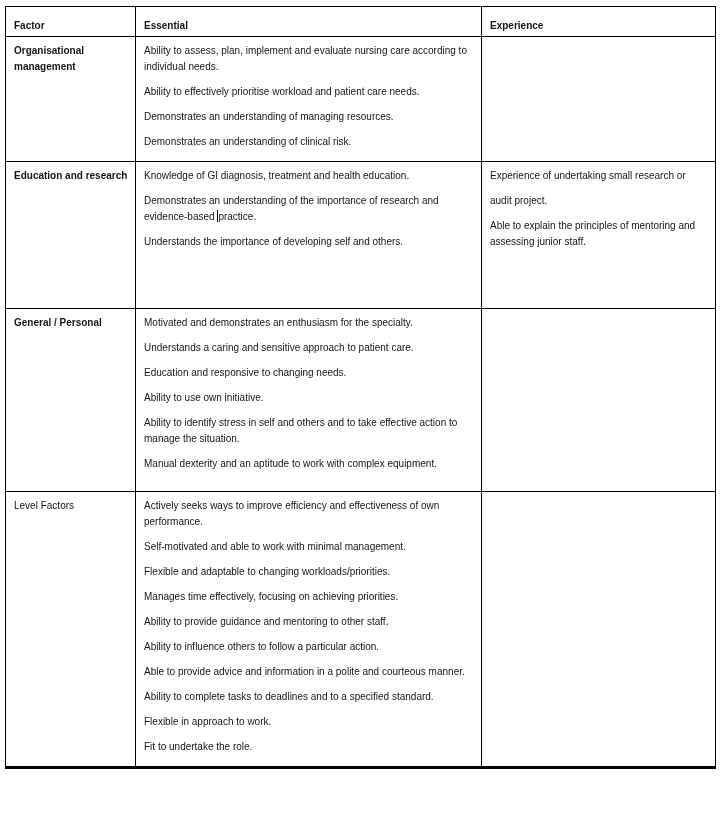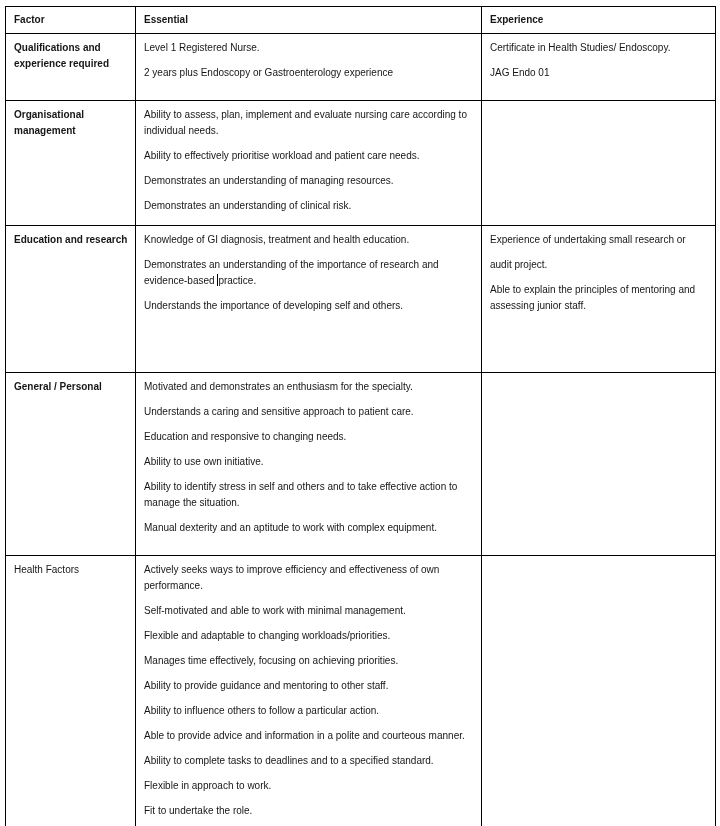--- a/index.html
+++ b/index.html
@@ -30,21 +30,21 @@
     text-align: left;
     box-sizing: border-box;
     padding: 6px 5px 2px 8px;
     font-size: 10px;
     line-height: 16px;
     overflow: hidden;
   }
   .spec-table th {
     font-weight: bold;
     height: 27px;
-    padding-top: 5px;
+    padding-top: 11px;
   }
   .factor-cell { font-weight: normal; }
   .factor-cell.bold { font-weight: bold; }
   tr.row-h1 td { height: 67px; }
   tr.row-h2 td { height: 118px; }
   tr.row-h3 td { height: 147px; }
   tr.row-h4 td { height: 183px; margin-top: 15px; }
   tr.row-h5 td { height: 274px; }
   p.para {
     margin: 0 0 9px 0;
@@ -69,31 +69,20 @@
       <col style="width:234px">
     </colgroup>
     <thead>
       <tr>
         <th>Factor</th>
         <th>Essential</th>
         <th>Experience</th>
       </tr>
     </thead>
     <tbody>
-      <tr class="row-h1">
-        <td class="factor-cell bold"><span>Qualifications and experience required</span></td>
-        <td>
-            <p class="para">Level 1 Registered Nurse.</p>
-            <p class="para">2 years plus Endoscopy or Gastroenterology experience</p>
-          </td>
-        <td>
-            <p class="para">Certificate in Health Studies/ Endoscopy.</p>
-            <p class="para">JAG Endo 01</p>
-          </td>
-      </tr>
       <tr class="row-h2">
         <td class="factor-cell bold"><span>Organisational management</span></td>
         <td>
             <p class="para">Ability to assess, plan, implement and evaluate nursing care according to individual needs.</p>
             <p class="para">Ability to effectively prioritise workload and patient care needs.</p>
             <p class="para">Demonstrates an understanding of managing resources.</p>
             <p class="para">Demonstrates an understanding of clinical risk.</p>
           </td>
         <td></td>
       </tr>
@@ -116,21 +105,21 @@
             <p class="para">Motivated and demonstrates an enthusiasm for the specialty.</p>
             <p class="para">Understands a caring and sensitive approach to patient care.</p>
             <p class="para">Education and responsive to changing needs.</p>
             <p class="para">Ability to use own initiative.</p>
             <p class="para">Ability to identify stress in self and others and to take effective action to manage the situation.</p>
             <p class="para">Manual dexterity and an aptitude to work with complex equipment.</p>
           </td>
         <td></td>
       </tr>
       <tr class="row-h5">
-        <td class="factor-cell"><span>Health Factors</span></td>
+        <td class="factor-cell"><span>Level Factors</span></td>
         <td>
             <p class="para">Actively seeks ways to improve efficiency and effectiveness of own performance.</p>
             <p class="para">Self-motivated and able to work with minimal management.</p>
             <p class="para">Flexible and adaptable to changing workloads/priorities.</p>
             <p class="para">Manages time effectively, focusing on achieving priorities.</p>
             <p class="para">Ability to provide guidance and mentoring to other staff.</p>
             <p class="para">Ability to influence others to follow a particular action.</p>
             <p class="para">Able to provide advice and information in a polite and courteous manner.</p>
             <p class="para">Ability to complete tasks to deadlines and to a specified standard.</p>
             <p class="para">Flexible in approach to work.</p>

